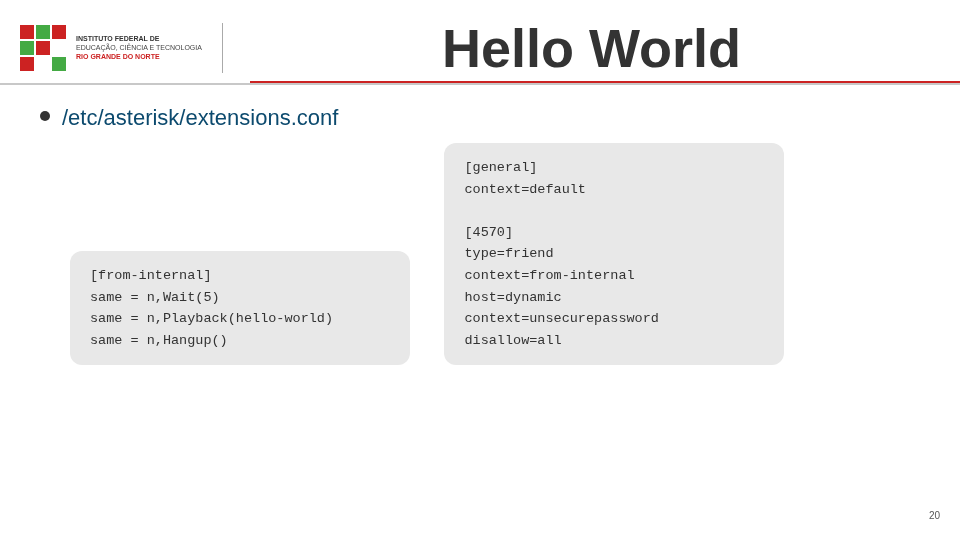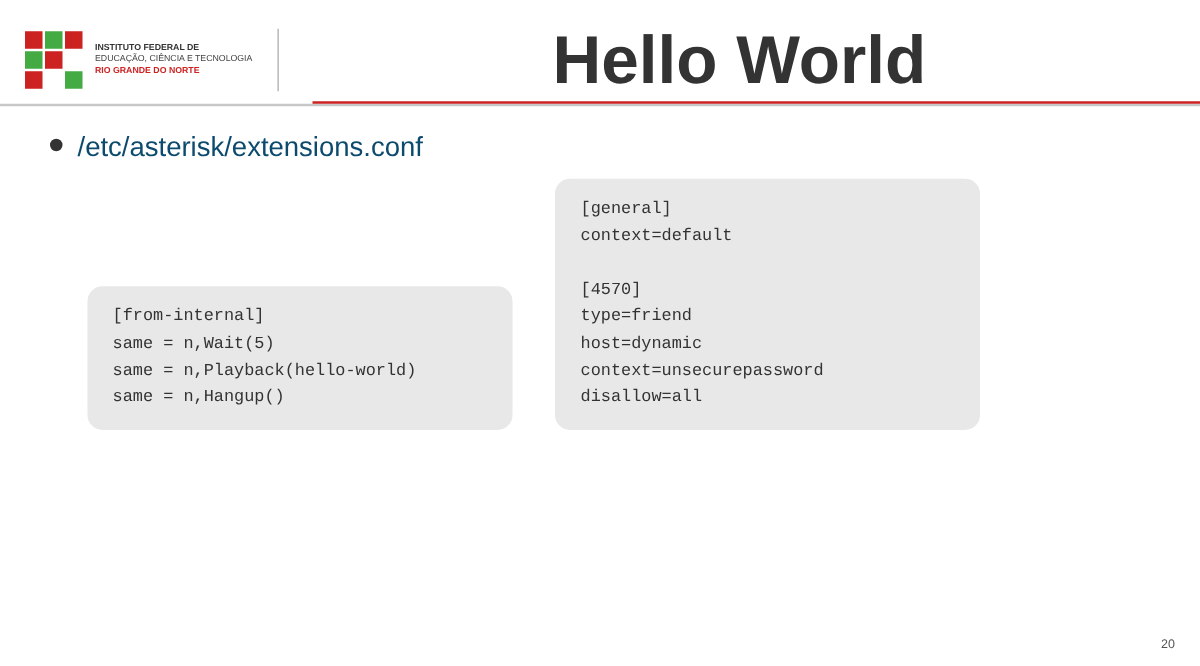--- a/index.html
+++ b/index.html
@@ -203,20 +203,21 @@
 
   
 
   
   <div class="code-block">
     <span class="code-line">[general]</span>
     <span class="code-line">context=default</span>
     <span class="code-line">&nbsp;</span>
     <span class="code-line">[4570]</span>
     <span class="code-line">type=friend</span>
+    <span class="code-line">context=from-internal</span>
     <span class="code-line">host=dynamic</span>
     <span class="code-line">context=unsecurepassword</span>
     <span class="code-line">disallow=all</span>
     
   </div>
 
 </div>
 
 <div class="page-number">20</div>
 

